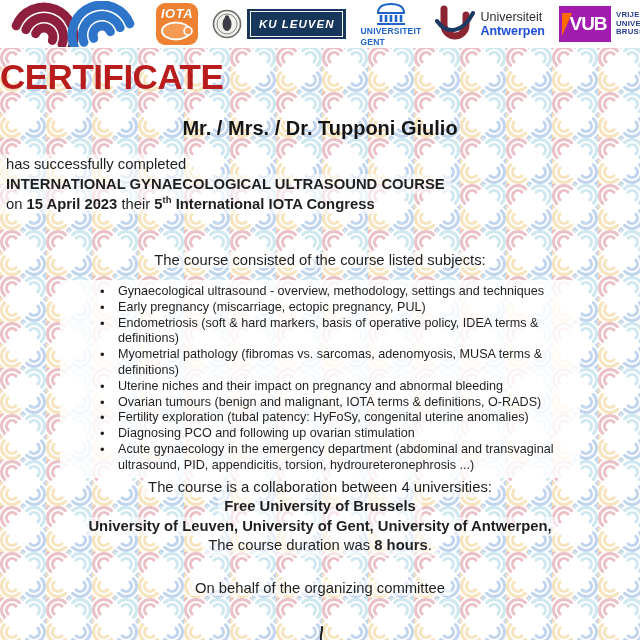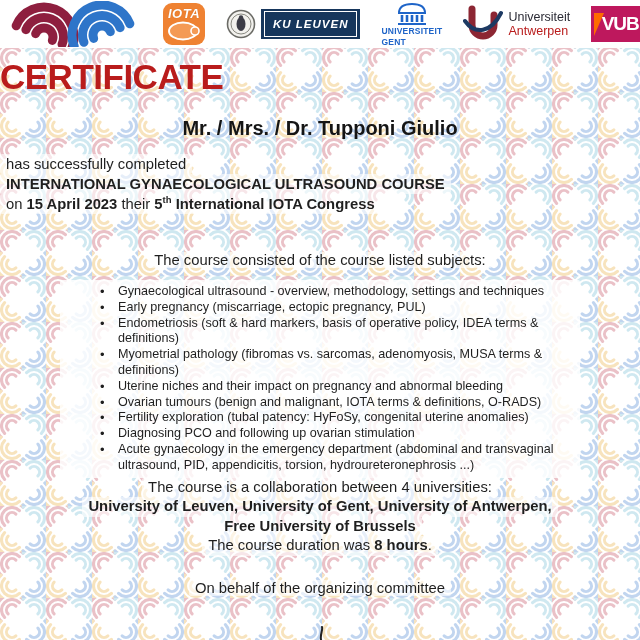--- a/index.html
+++ b/index.html
@@ -9,21 +9,21 @@
     font-family:"Liberation Sans","DejaVu Sans",sans-serif;
     color:#1f1f1f;
   }
   .pattern-layer{position:absolute;inset:0;z-index:0;opacity:.55;}
   .content{position:relative;z-index:1;}
 
   
   .logo-strip{
     position:absolute;top:0;left:0;width:640px;height:48px;
     background:#fff;display:flex;align-items:center;
-    padding:0 4px;box-sizing:border-box;gap:21px;z-index:2;
+    padding:0 4px;box-sizing:border-box;gap:14px;z-index:2;
   }
   .logo{display:flex;align-items:center;gap:5px;flex:none;}
 
   .iota-box{
     width:42px;height:42px;border-radius:9px;background:#ef8232;
     display:flex;flex-direction:column;align-items:center;justify-content:center;
   }
   .iota-box .iota-word{
     color:#fff;font-weight:bold;font-style:italic;font-size:13px;line-height:13px;
     letter-spacing:.5px;text-shadow:0 0 1px #c75e10;
@@ -32,23 +32,23 @@
     background:#16365c;padding:3px;height:24px;display:flex;align-items:center;
   }
   .kul-inner{
     border:1px solid #fff;height:100%;display:flex;align-items:center;padding:0 8px;
   }
   .kul-word{color:#fff;font-weight:bold;font-size:11.5px;letter-spacing:1px;font-style:italic;}
   .ugent{display:flex;flex-direction:column;align-items:flex-start;line-height:9px;}
   .ugent-text{color:#1E64C8;font-weight:bold;font-size:8.5px;letter-spacing:.2px;margin-top:2px;}
   .ua-text{display:flex;flex-direction:column;line-height:14px;font-size:12.5px;}
   .ua-l1{color:#2b2b35;}
-  .ua-l2{color:#b91c1c;}
+  .ua-l2{color:#1d4ed8;font-weight:bold;}
   .vub-box{
-    position:relative;background:#be185d;width:52px;height:36px;
+    position:relative;background:#a21caf;width:52px;height:36px;
     display:flex;align-items:center;justify-content:center;
   }
   .vub-word{color:#fff;font-weight:bold;font-size:19px;letter-spacing:-1px;padding-left:6px;}
   .vub-text{display:flex;flex-direction:column;line-height:8.5px;font-size:7.8px;font-weight:bold;color:#2a3e8f;letter-spacing:.2px;}
 
   
   .title{
     margin-top:57px;text-align:left;font-size:35px;font-weight:bold;
     letter-spacing:-.5px;color:#b91c1c;
   }
@@ -214,22 +214,22 @@
 
         <li>Fertility exploration (tubal patency: HyFoSy, congenital uterine anomalies)</li>
 
         <li>Diagnosing PCO and following up ovarian stimulation</li>
 
         <li>Acute gynaecology in the emergency department (abdominal and transvaginal ultrasound, PID, appendicitis, torsion, hydroureteronephrosis ...)</li>
       </ul>
 
     <div class="collab">
       <span class="line" style="display:block"><span class="veil">The course is a collaboration between 4 universities:</span></span>
+      <span class="line" style="display:block"><span class="veil bold">Free University of Brussels</span></span>
       <span class="line" style="display:block"><span class="veil bold">University of Leuven, University of Gent, University of Antwerpen,</span></span>
-      <span class="line" style="display:block"><span class="veil bold">Free University of Brussels</span></span>
       <span class="line" style="display:block"><span class="veil"><span>The course duration was </span><span class="bold">8 hours</span><span>.</span></span></span>
     </div>
 
     <div class="committee">
       <span class="veil">On behalf of the organizing committee</span>
     </div>
   </div>
 
   <svg class="signature" viewBox="0 0 640 14">
     <path d="M321 14 C320 8 323 4 322 1" fill="none" stroke="#222" stroke-width="2" stroke-linecap="round"></path>

